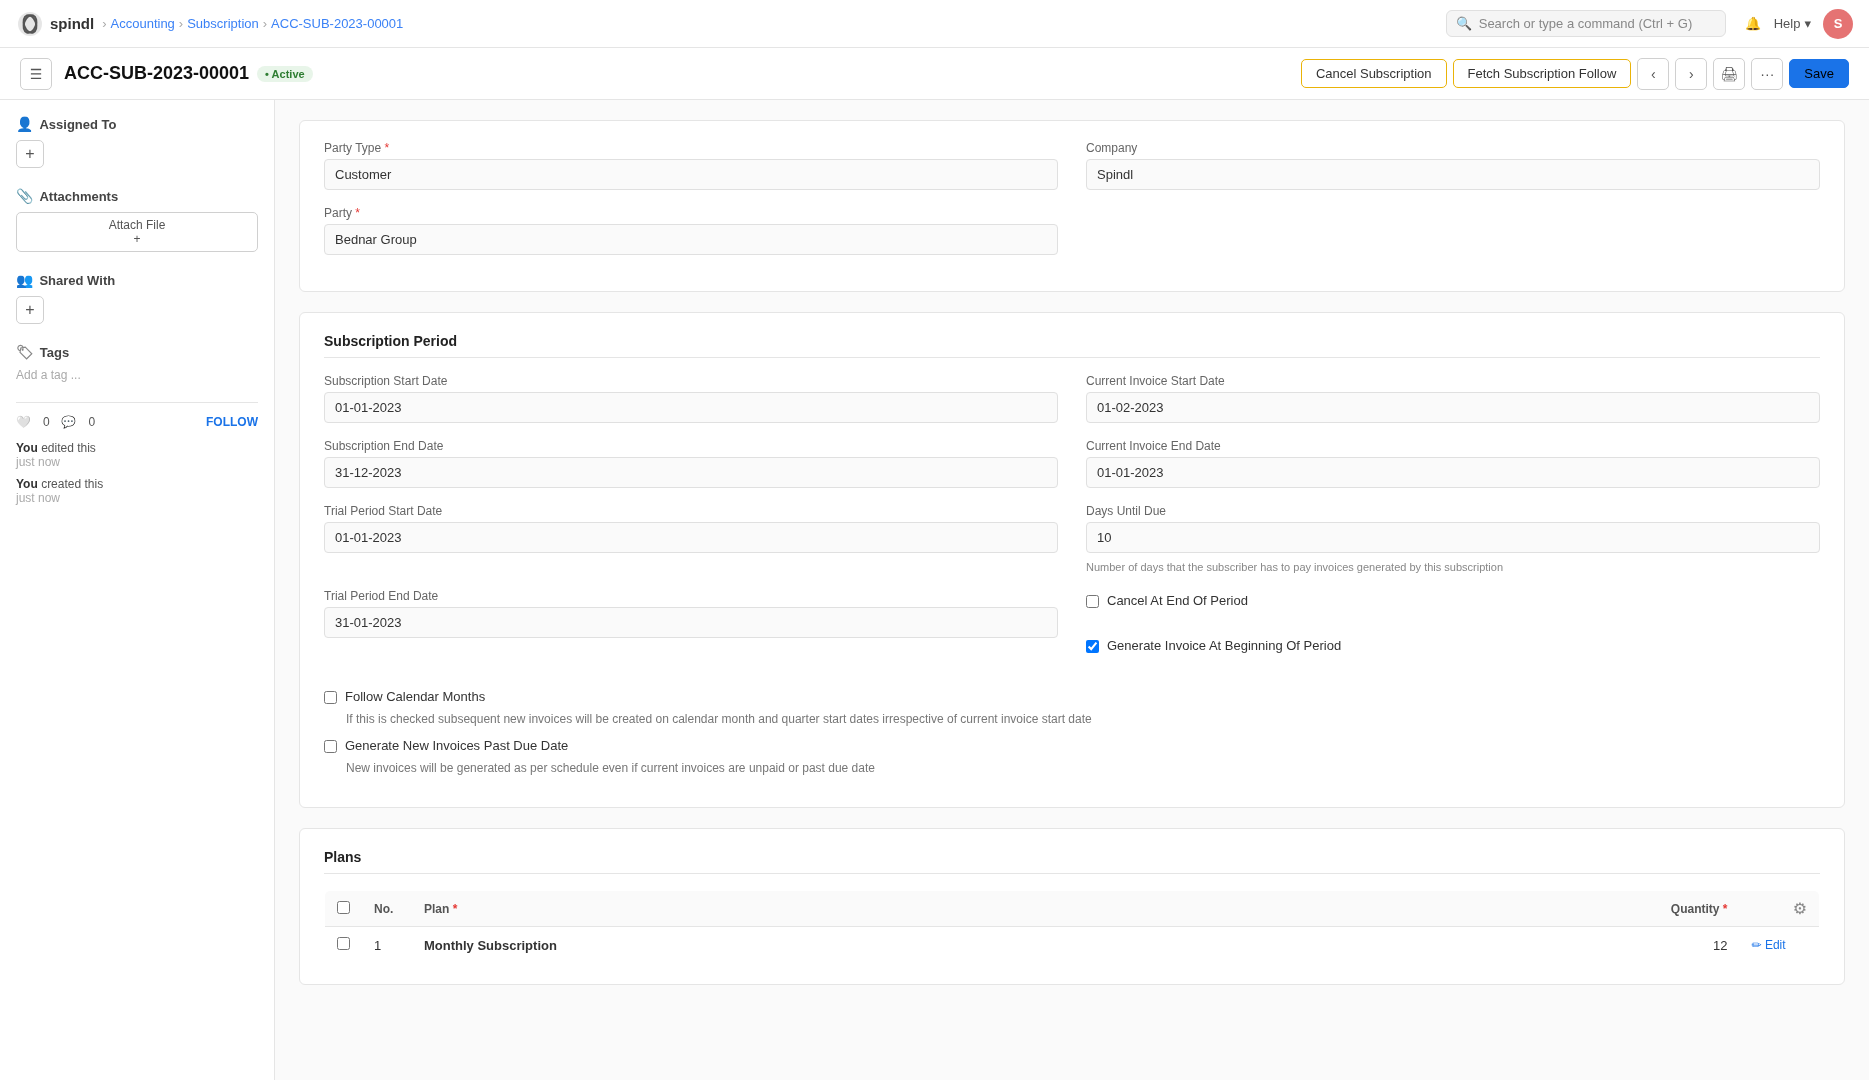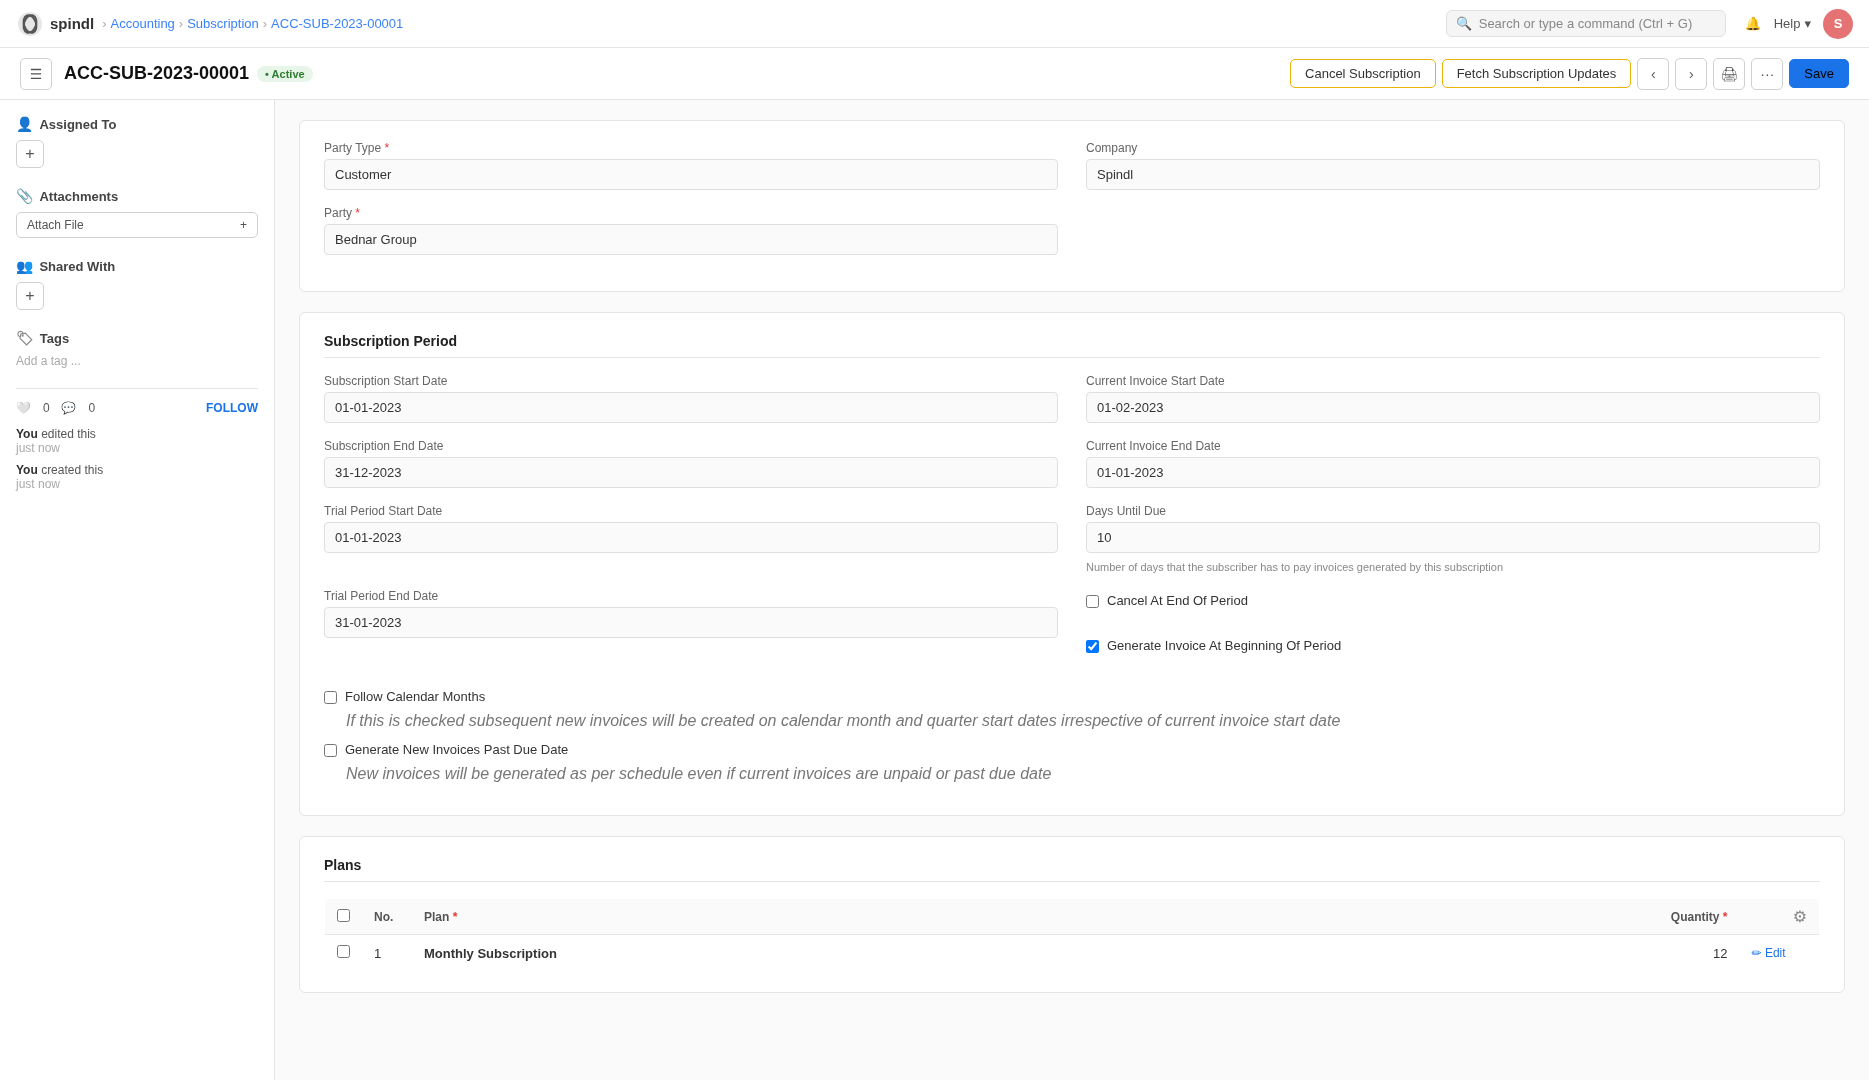--- a/index.html
+++ b/index.html
@@ -184,20 +184,21 @@
       display: flex;
       align-items: center;
       justify-content: space-between;
       border: 1px solid #d0d0d0;
       border-radius: 5px;
       padding: 5px 10px;
       cursor: pointer;
       font-size: 12px;
       color: #555;
       background: #fff;
+      flex-direction: column;
     }
     .tag-placeholder { color: #aaa; font-size: 12px; }
     .sidebar-divider {
       border: none;
       border-top: 1px solid #e5e5e5;
       margin: 12px 0;
     }
     .activity-section { font-size: 12px; color: #555; }
     .activity-item { margin-bottom: 8px; }
     .activity-item .you { font-weight: 600; color: #333; }
@@ -269,21 +270,21 @@
     }
 
     .checkbox-row {
       display: flex;
       align-items: center;
       gap: 8px;
       margin-bottom: 8px;
     }
     .checkbox-row input[type="checkbox"] { margin-top: 2px; cursor: pointer; }
     .checkbox-label { font-size: 13px; color: #333; font-weight: 500; }
-    .checkbox-desc { font-size: 16px; color: #777; margin-top: 2px; font-style: italic; }
+    .checkbox-desc { font-size: 12px; color: #777; margin-top: 2px; }
     .checkbox-group { margin-bottom: 12px; }
 
     .days-until-due-desc { font-size: 11px; color: #888; margin-top: 4px; }
 
     
     .plans-section { margin-top: 20px; }
     .plans-table {
       width: 100%;
       border-collapse: collapse;
       border: 1px solid #e5e5e5;
@@ -365,21 +366,21 @@
   <span class="btn-icon">☰</span>
   <div class="sub-header-title">
     <span>ACC-SUB-2023-00001</span>
     <span class="status-badge">
       <span>•</span>
       <span>Active</span>
     </span>
   </div>
   <div class="sub-header-actions">
     <button class="btn">Cancel Subscription</button>
-    <button class="btn">Fetch Subscription Updates</button>
+    <button class="btn">Fetch Subscription Follow</button>
     <button class="btn-icon">‹</button>
     <button class="btn-icon">›</button>
     <button class="btn-icon">🖨</button>
     <button class="btn-icon">···</button>
     <button class="btn btn-primary">Save</button>
   </div>
 </div>
 
 <div class="main-layout">
 

